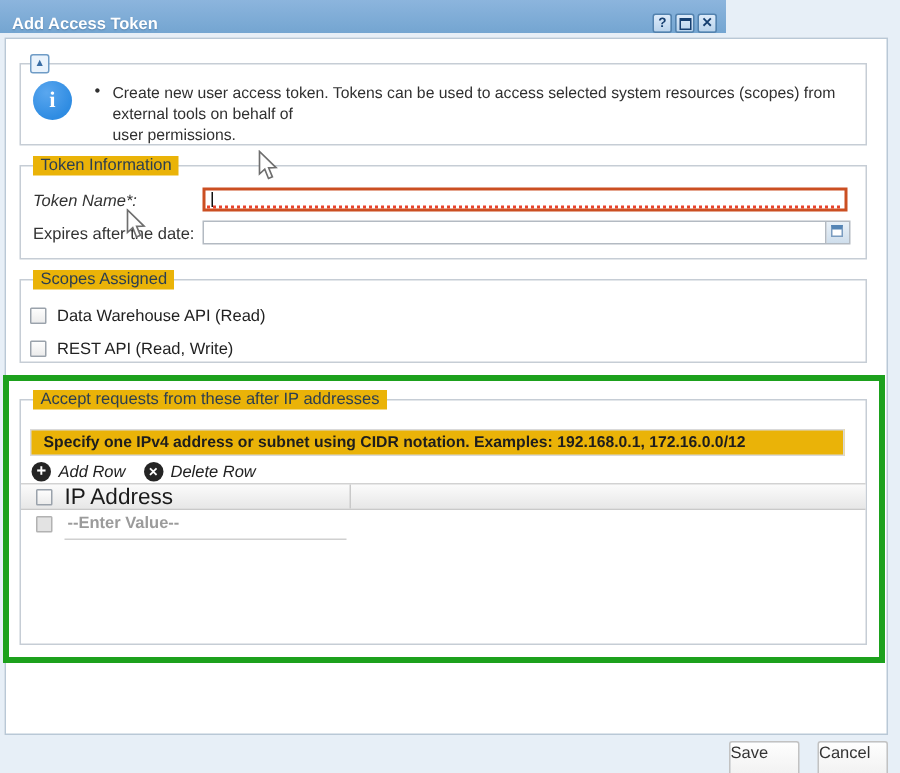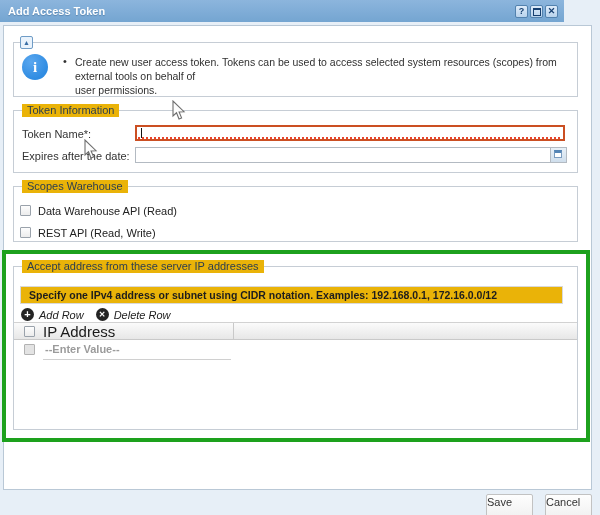--- a/index.html
+++ b/index.html
@@ -1,21 +1,21 @@
 <!DOCTYPE html>
 <html><head>
 <meta charset="utf-8">
 <style>
   html,body{margin:0;padding:0;}
   body{width:600px;height:515px;overflow:hidden;font-family:"Liberation Sans",sans-serif;background:#e7eff7;}
   .dialog{position:absolute;inset:0;background:#e7eff7;}
 
   
-  .titlebar{position:absolute;left:0;top:0;width:564px;height:22px;
-    background:linear-gradient(#8cb5dd,#74a5d1);display:flex;align-items:center;}
+  .titlebar{position:absolute;left:0;top:0;width:484px;height:22px;
+    background:linear-gradient(#8cb5dd,#74a5d1);display:flex;align-items:flex-end;}
   .title{color:#fff;font-size:11px;font-weight:bold;margin-left:8px;flex:1;
     text-shadow:0 1px 1px rgba(40,80,120,.4);}
   .win-btn{width:13px;height:13px;margin-right:2px;box-sizing:border-box;
     background:linear-gradient(#ddebfa,#b9d3ec);border:1px solid #51801b0;border:1px solid #5382ae;
     border-radius:2px;color:#163f70;font-size:9px;font-weight:bold;line-height:11px;text-align:center;cursor:pointer;}
   .win-btn .maxbox{display:inline-block;width:6px;height:5px;border:1px solid #163f70;border-top-width:2px;margin-top:2px;}
 
   
   .content-panel{position:absolute;left:3px;top:25px;width:589px;height:465px;
     box-sizing:border-box;background:#fff;border:1px solid #b9c8d6;}
@@ -113,50 +113,50 @@
   <div class="collapse-btn">▲</div>
   <div class="info-icon">i</div>
   <div class="info-bullet">•</div>
   <div class="info-text">
     <span>Create new user access token. Tokens can be used to access selected system resources (scopes) from external tools on behalf of</span><br>
     <span>user permissions.</span>
   </div>
 
   <div class="fs fs-token">
     <span class="fs-legend">Token Information</span>
-    <span class="fld-label" style="left:8px;top:17px;">Token Name*:</span>
+    <span class="fld-label" style="left:8px;top:17px;font-style:italic;">Token Name*:</span>
     <div class="inp inp-error">
       <input type="text" value="" style="">
       <span class="caret"></span>
       <span class="wavy"></span>
     </div>
     <span class="fld-label" style="left:8px;top:39px;">Expires after the date:</span>
     <div class="inp inp-date">
       <input type="text" value="" style="">
       <span class="date-btn">
           <span class="cal-glyph"></span>
         </span>
     </div>
   </div>
 
   <div class="fs fs-scopes">
-    <span class="fs-legend">Scopes Warehouse</span>
+    <span class="fs-legend">Scopes Assigned</span>
     <div class="cb-row" style="top:17px;">
       <span class="checkbox"></span>
       <span class="cb-label">Data Warehouse API (Read)</span>
     </div>
     <div class="cb-row" style="top:39px;">
       <span class="checkbox"></span>
       <span class="cb-label">REST API (Read, Write)</span>
     </div>
   </div>
 
   <div class="green-box">
     <div class="fs-accept">
-      <span class="fs-legend">Accept address from these server IP addresses</span>
+      <span class="fs-legend">Accept requests from these after IP addresses</span>
       <div class="hint-bar">Specify one IPv4 address or subnet using CIDR notation. Examples: 192.168.0.1, 172.16.0.0/12</div>
       <div class="grid-toolbar">
         <span class="tool-btn">
           <span class="circle-icon plus-glyph">+</span>
           <span class="tool-label">Add Row</span>
         </span>
         <span class="tool-btn">
           <span class="circle-icon x-glyph">✕</span>
           <span class="tool-label">Delete Row</span>
         </span>

